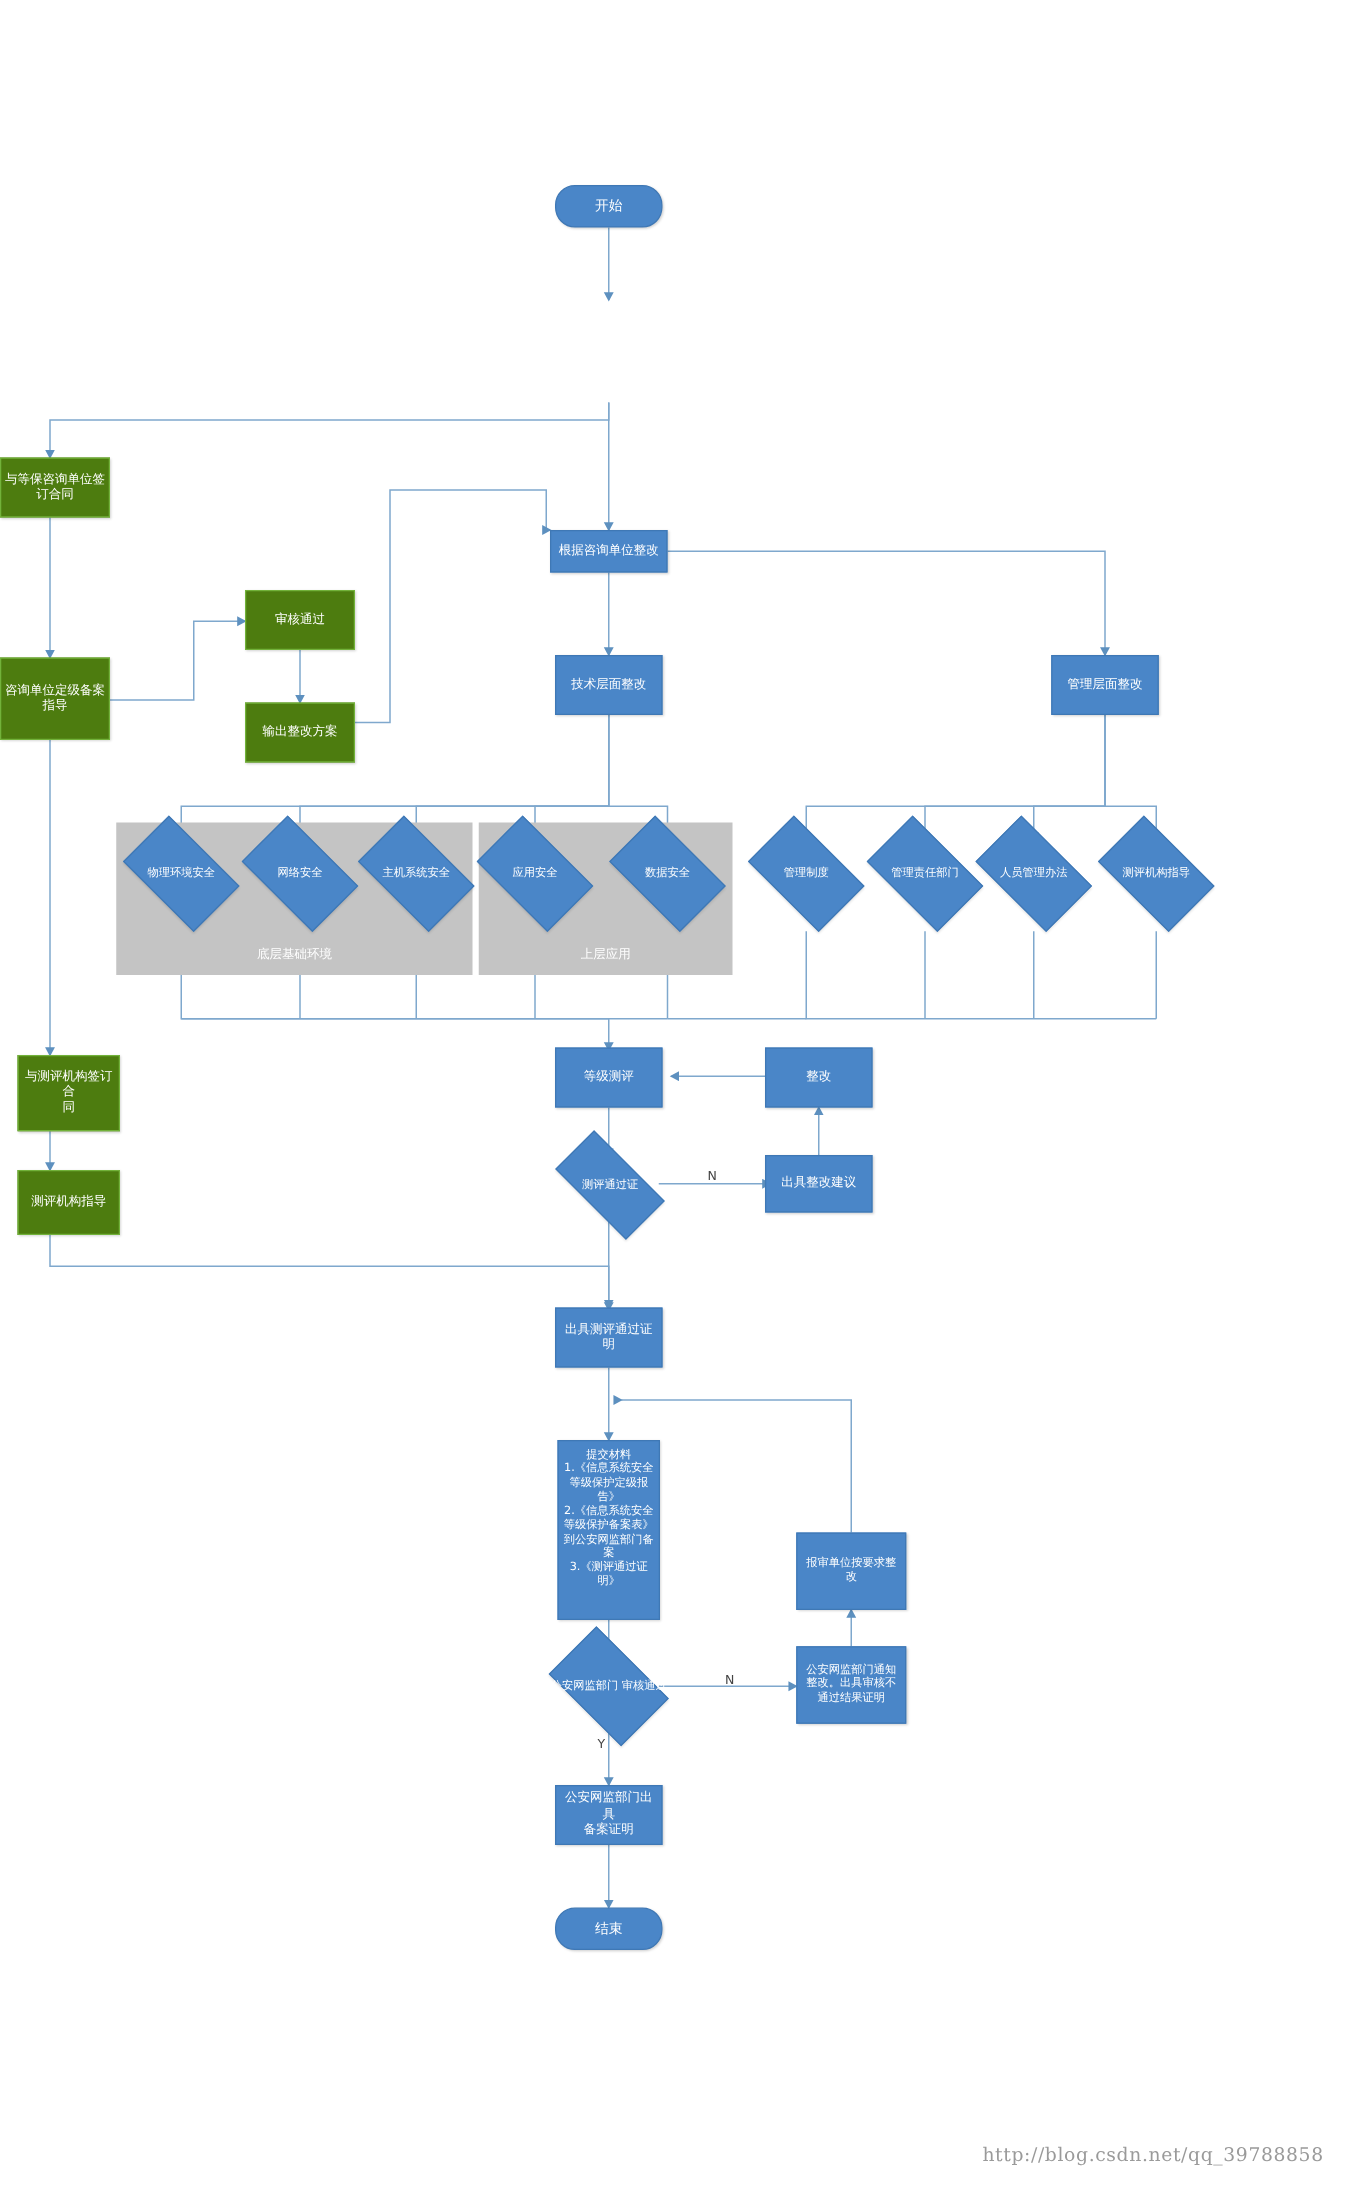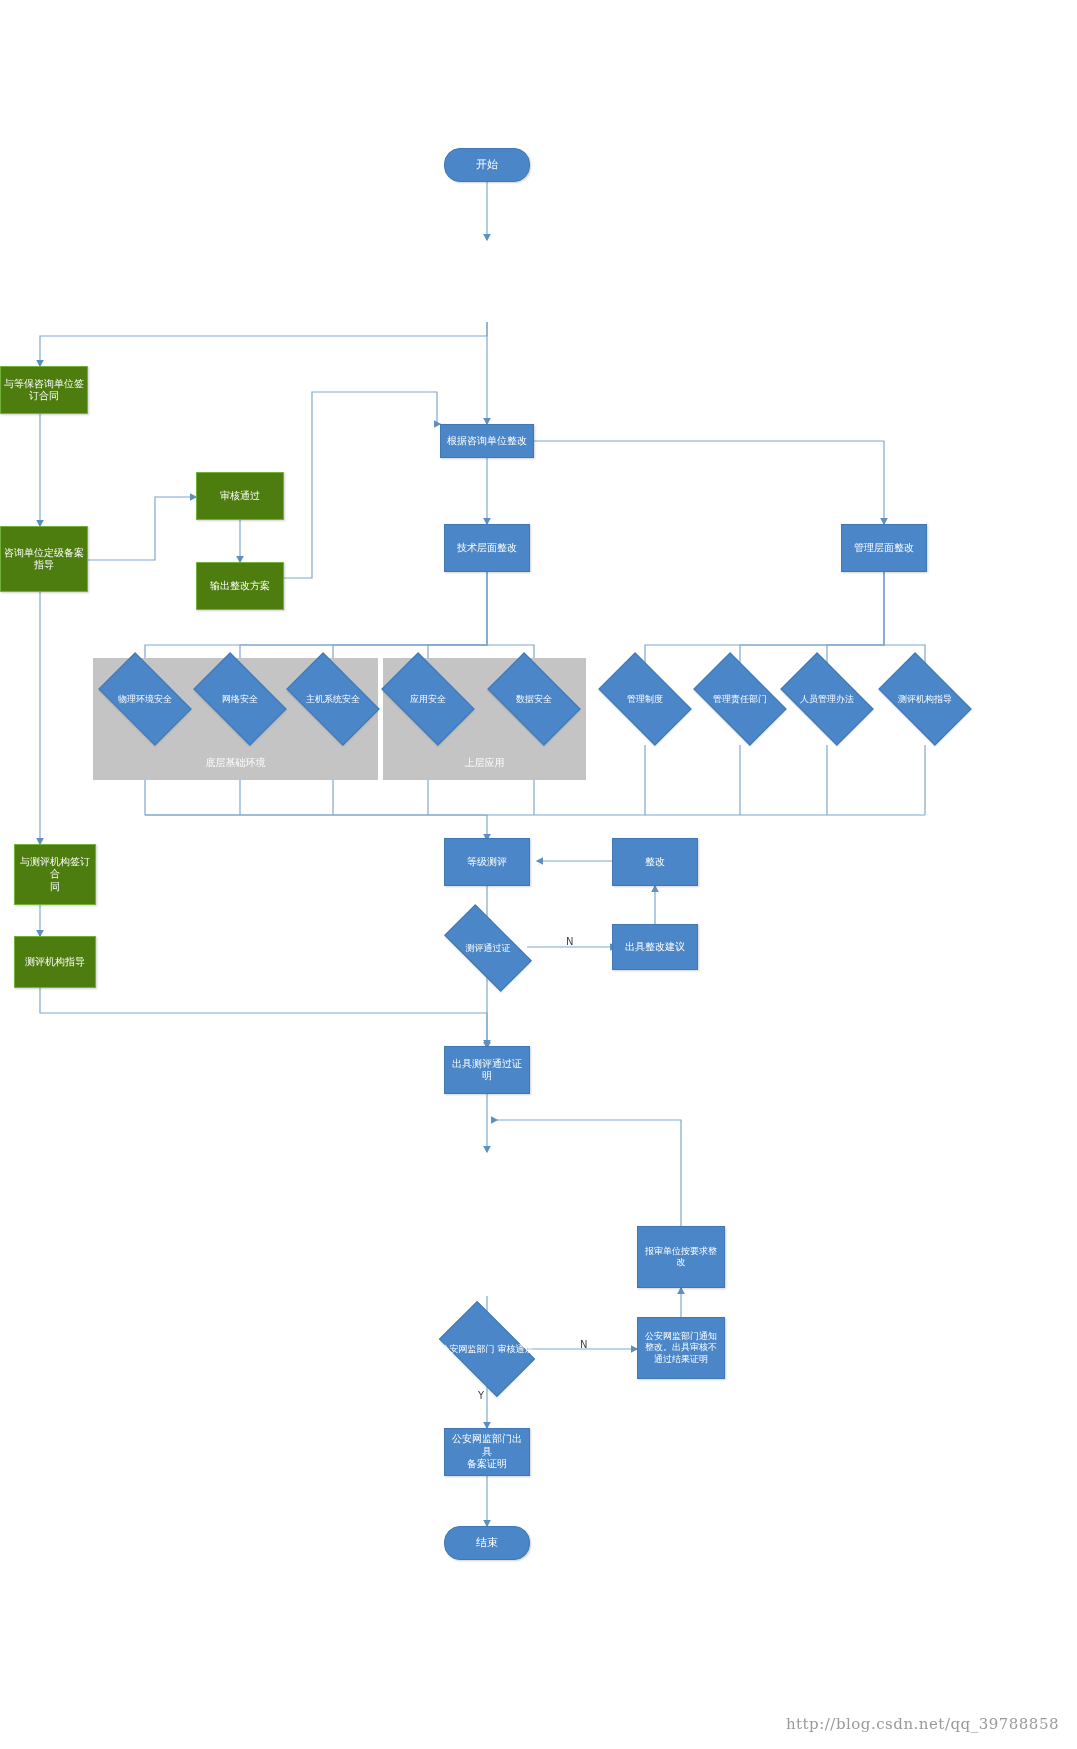--- a/index.html
+++ b/index.html
@@ -307,20 +307,32 @@
   </div>
 
   <div class="node blue" style="left:612px; top:924px; width:86px; height:46px; font-size:10px;">
     <span class="ml">出具整改建议</span>
   </div>
 
   <div class="node blue" style="left:444px; top:1046px; width:86px; height:48px; font-size:10px;">
     <span class="ml">出具测评通过证明</span>
   </div>
 
+  <div class="node blue" style="left:446px; top:1152px; width:82px; height:144px; font-size:9px; align-items:flex-start; padding-top:6px;">
+    <span class="ml">提交材料
+1.《信息系统安全
+等级保护定级报
+告》
+2.《信息系统安全
+等级保护备案表》
+到公安网监部门备
+案
+3.《测评通过证
+明》</span>
+  </div>
 
   <div class="diamond" style="left:446px; top:1322px; width:82px; height:54px;">
     <div class="dshape"></div>
     <div class="dtext" style="font-size:9px; width:110px; left:-14px;">公安网监部门
 审核通过</div>
   </div>
 
   <div class="node blue" style="left:637px; top:1317px; width:88px; height:62px; font-size:9px;">
     <span class="ml">公安网监部门通知
 整改。出具审核不

